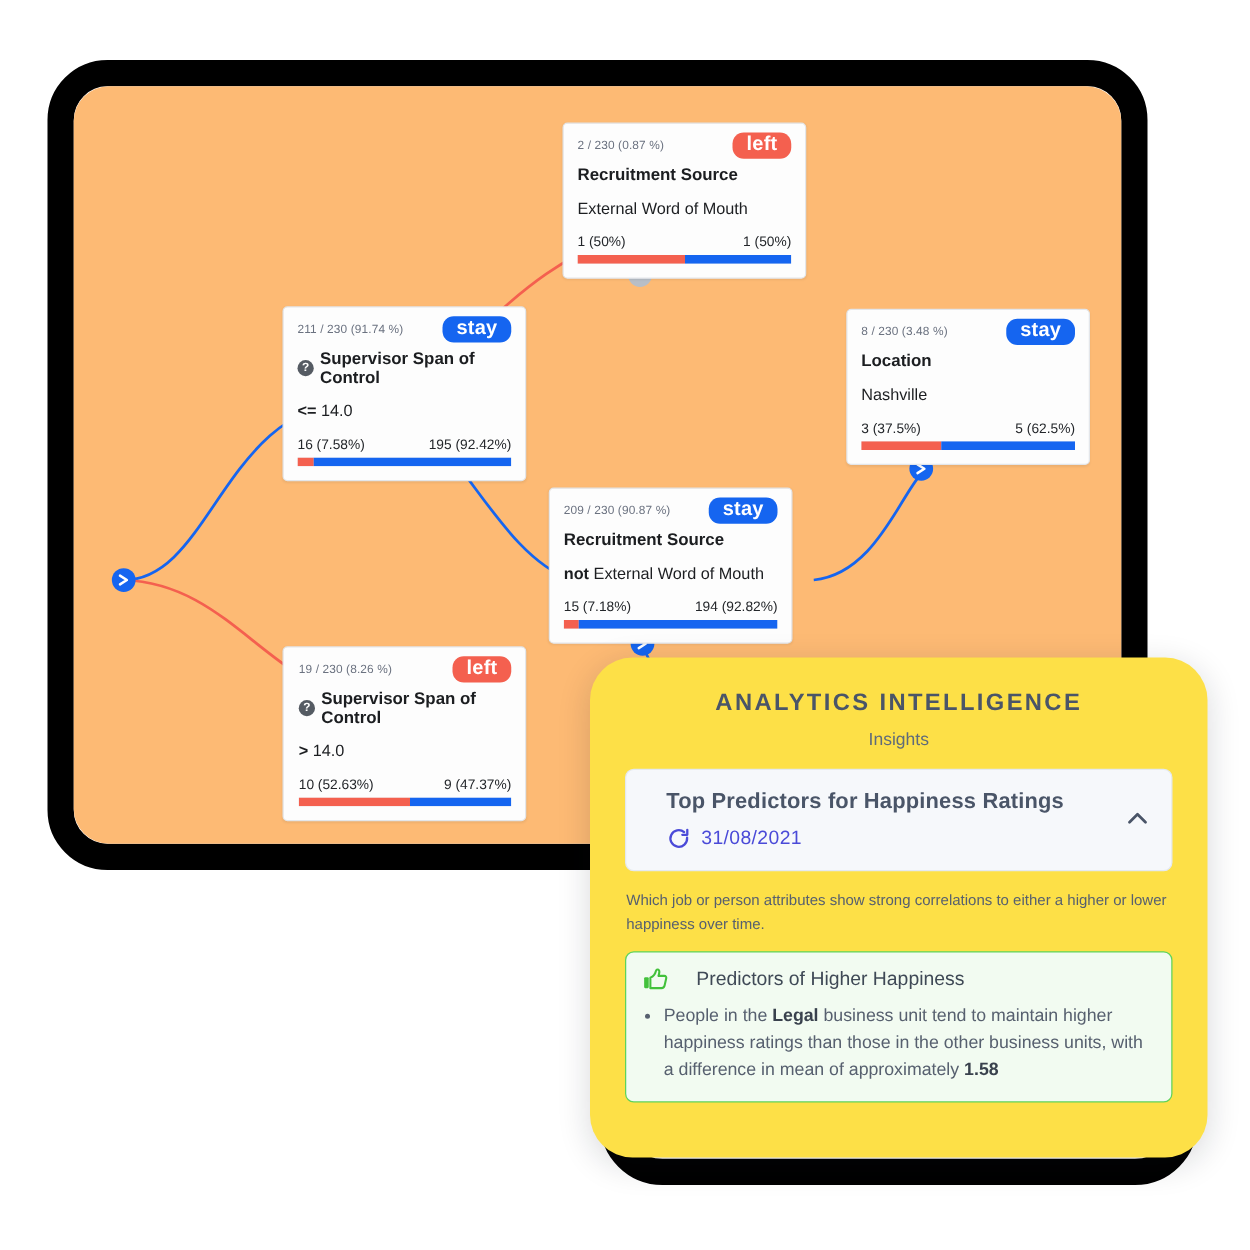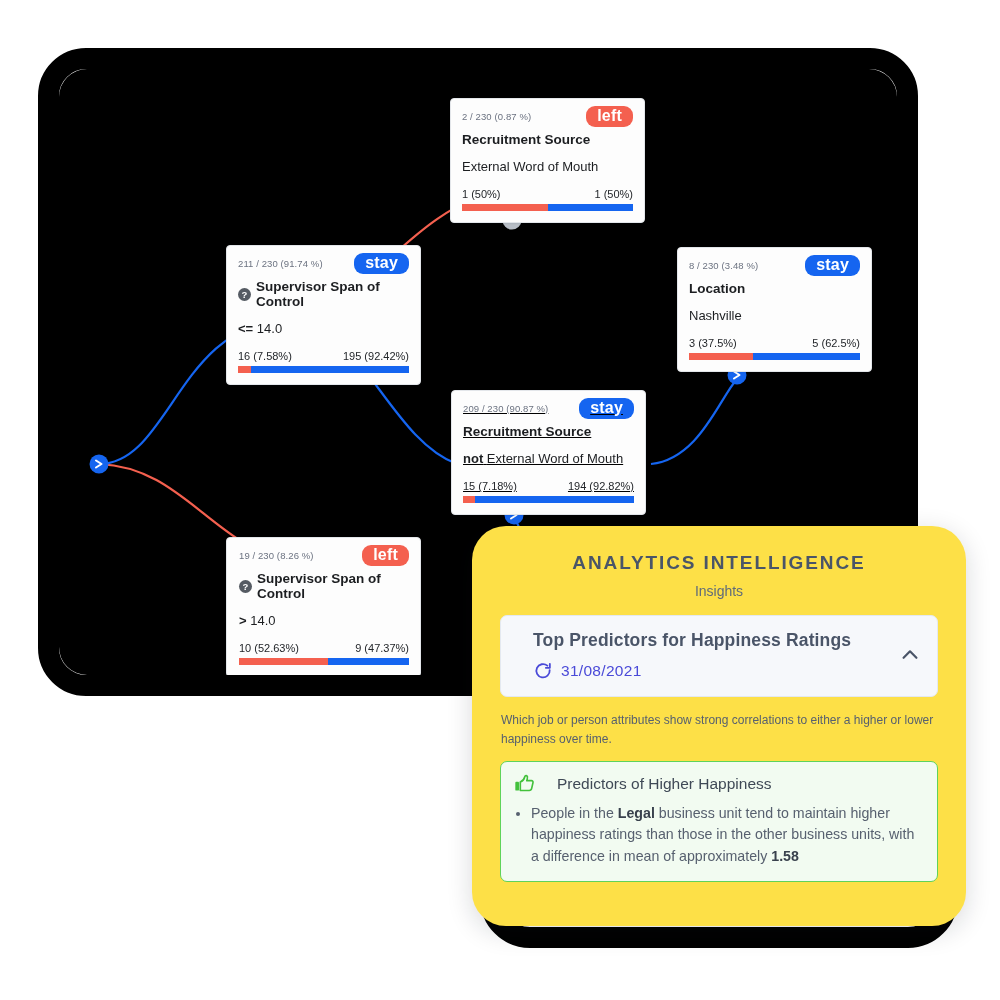--- a/index.html
+++ b/index.html
@@ -19,21 +19,21 @@
     left: 38px; top: 48px;
     width: 880px; height: 648px;
     background: #ffffff;
     border: 21px solid #000000;
     border-radius: 48px;
     overflow: visible;
   }
   .canvas-inner {
     position: absolute;
     inset: 0;
-    background: #000000;
+    background: #fdba74;
     border-radius: 28px;
     overflow: hidden;
   }
 
   
   .edges { position: absolute; left: 0; top: 0; width: 840px; height: 606px; }
 
   
   .node {
     position: absolute;
@@ -84,22 +84,22 @@
     height: 7px; width: 100%;
     display: flex; overflow: hidden; background: #eceff2;
   }
   .node-bar .seg-left { background: #f4604f; height: 100%; }
   .node-bar .seg-right { background: #1565f0; height: 100%; }
 
   
   #node-top-recruitment   { left: 391px; top: 29px; }
   #node-supervisor-lte    { left: 167px; top: 176px; }
   #node-location          { left: 618px; top: 178px; }
-  #node-recruitment-not   { left: 392px; top: 321px; text-decoration: underline; }
-  #node-supervisor-gt     { left: 167px; top: 468px; padding-left: 12px; }
+  #node-recruitment-not   { left: 380px; top: 321px; }
+  #node-supervisor-gt     { left: 167px; top: 448px; padding-left: 12px; }
   #node-bottom-right      { left: 618px; top: 468px; }
 
   
   .insight-frame {
     position: absolute;
     left: 480px; top: 534px;
     width: 478px; height: 414px;
     border: 21px solid #000000;
     border-radius: 50px;
     background: #ffffff;

